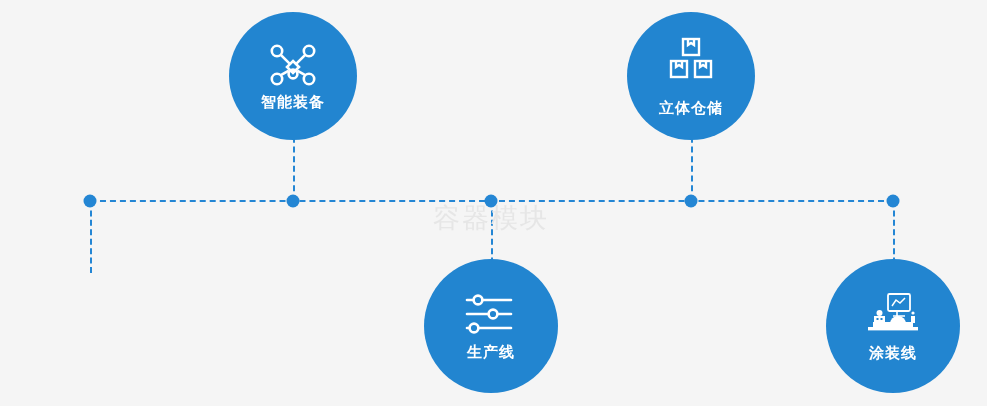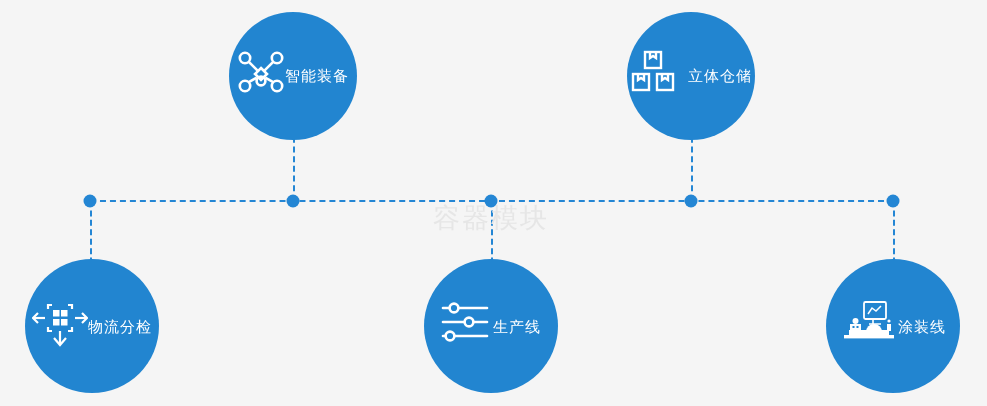--- a/index.html
+++ b/index.html
@@ -76,24 +76,25 @@
     user-select: none;
     font-family: "DejaVu Sans", sans-serif;
   }
 
   
   .node {
     position: absolute;
     border-radius: 50%;
     background: #2285d0;
     display: flex;
-    flex-direction: row;
+    flex-direction: column;
     align-items: center;
     justify-content: center;
     box-sizing: border-box;
+    font-weight: bold;
   }
   .node-icon {
     display: flex;
     align-items: center;
     justify-content: center;
     margin-bottom: 8px;
   }
   .node-label {
     color: #ffffff;
     font-size: 15px;
@@ -170,41 +171,20 @@
         <path d="M20 2 L20 8 L23 6 L26 8 L26 2"></path>
         <rect x="3" y="24" width="16" height="16"></rect>
         <path d="M8 24 L8 30 L11 28 L14 30 L14 24"></path>
         <rect x="27" y="24" width="16" height="16"></rect>
         <path d="M32 24 L32 30 L35 28 L38 30 L38 24"></path>
       </svg>
     </div>
     <div class="node-label">立体仓储</div>
   </div>
 
-  <div class="node node-bottom node-sorting">
-    <div class="node-icon">
-      <svg width="56" height="50" viewBox="0 0 56 50" fill="none" stroke="#ffffff" stroke-width="2.2">
-        <path d="M20 8 L16 8 L16 12"></path>
-        <path d="M36 8 L40 8 L40 12"></path>
-        <path d="M16 30 L16 34 L20 34"></path>
-        <path d="M40 30 L40 34 L36 34"></path>
-        <rect x="21" y="13" width="6.5" height="6.5" fill="#ffffff" stroke="none"></rect>
-        <rect x="29" y="13" width="6.5" height="6.5" fill="#ffffff" stroke="none"></rect>
-        <rect x="21" y="22" width="6.5" height="6.5" fill="#ffffff" stroke="none"></rect>
-        <rect x="29" y="22" width="6.5" height="6.5" fill="#ffffff" stroke="none"></rect>
-        <path d="M13 21 L2 21"></path>
-        <path d="M6 16 L1 21 L6 26"></path>
-        <path d="M43 21 L54 21"></path>
-        <path d="M50 16 L55 21 L50 26"></path>
-        <path d="M28 34 L28 47"></path>
-        <path d="M22 41 L28 48 L34 41"></path>
-      </svg>
-    </div>
-    <div class="node-label">物流分检</div>
-  </div>
 
   <div class="node node-bottom node-painting">
     <div class="node-icon">
       <svg width="58" height="44" viewBox="0 0 58 44" fill="none" stroke="#ffffff" stroke-width="1.8">
         <rect x="24" y="2" width="22" height="17" rx="1.5"></rect>
         <path d="M28 14 L32 8 L36 11 L41 6" stroke-width="1.5"></path>
         <path d="M33 19 L33 24 M29 24 L41 24" stroke-width="1.6"></path>
         <path d="M26 32 a8 8 0 0 1 16 0" fill="#ffffff" stroke="none"></path>
         <rect x="9" y="30" width="40" height="5" fill="#ffffff" stroke="none"></rect>
         <rect x="4" y="35" width="50" height="3.4" fill="#ffffff" stroke="none"></rect>

